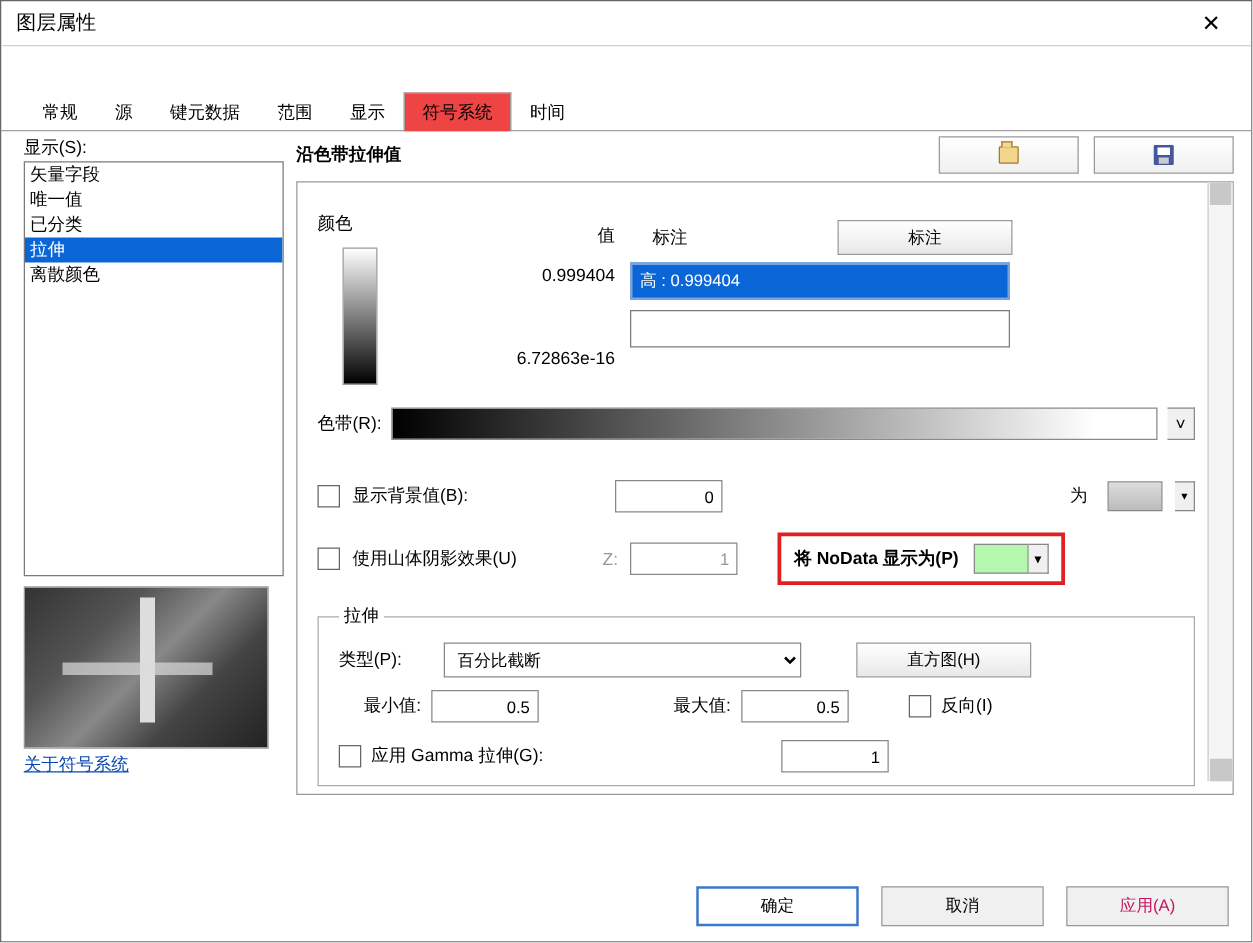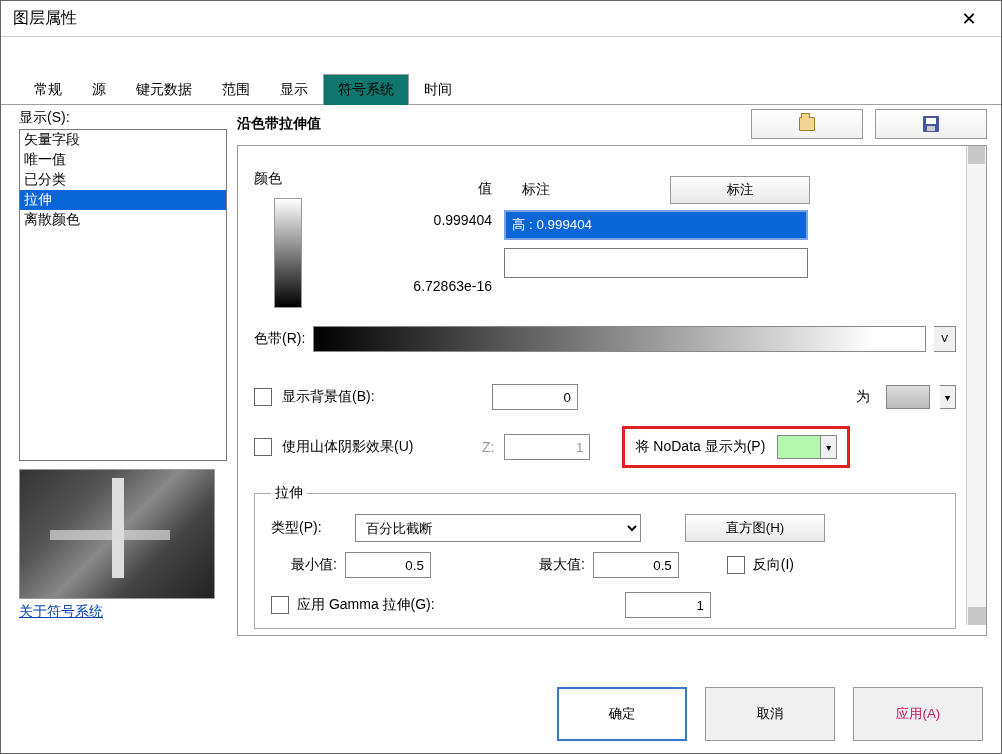--- a/index.html
+++ b/index.html
@@ -3,21 +3,21 @@
   <meta charset="utf-8">
   <style>
     * { box-sizing: border-box; margin: 0; padding: 0; }
     body { font-family: "Microsoft YaHei", sans-serif; font-size: 14px; background: #fff; }
     .window { width: 1002px; height: 754px; border: 1px solid #666; background: #fff; position: relative; }
     .titlebar { height: 36px; display: flex; align-items: center; justify-content: space-between; padding: 0 12px; border-bottom: 1px solid #d0d0d0; }
     .titlebar span { font-size: 16px; }
     .close-btn { width: 40px; height: 28px; display: flex; align-items: center; justify-content: center; font-size: 18px; cursor: pointer; }
     .tabs { display: flex; border-bottom: 1px solid #a0a0a0; margin-top: 36px; padding-left: 18px; }
     .tab { padding: 6px 14px; border: 1px solid transparent; border-bottom: none; cursor: pointer; position: relative; top: 1px; }
-    .tab.active { border-color: #a0a0a0; background: #0f766e; }
+    .tab.active { border-color: #a0a0a0; background: #ef4444; }
     .content { display: flex; padding: 4px 14px 0 18px; }
     .left-col { width: 208px; }
     .show-label { margin-bottom: 2px; }
     .list { border: 1px solid #7a7a7a; height: 332px; overflow: auto; }
     .list-item { padding: 1px 4px; cursor: pointer; }
     .list-item.selected { background: #0a66d6; color: #fff; }
     .preview { margin-top: 8px; width: 196px; height: 130px; border: 1px solid #999; background: linear-gradient(135deg,#333 0%,#555 30%,#888 50%,#444 70%,#222 100%); position: relative; }
     .preview::before { content:""; position:absolute; top:8px; left:92px; width:12px; height:100px; background:#ddd; }
     .preview::after { content:""; position:absolute; top:60px; left:30px; width:120px; height:10px; background:rgba(220,220,220,0.7); }
     .about-link { color: #0645ad; text-decoration: underline; cursor: pointer; margin-top: 4px; display: inline-block; }
@@ -47,21 +47,21 @@
     .cb { width:18px; height:18px; border:1px solid #666; flex-shrink:0; }
     .small-input { width: 86px; height:26px; border:1px solid #888; text-align:right; padding:0 6px; }
     .swatch-dd { width: 44px; height:24px; border:1px solid #888; background: linear-gradient(#ddd,#bbb); cursor:pointer; }
     .swatch-dd.green { background: #b6f7b0; }
     .dd-arrow { width:16px; height:24px; border:1px solid #888; border-left:none; background:#f0f0f0; display:flex; align-items:center; justify-content:center; cursor:pointer; font-size:10px; }
     .highlight-box { border: 3px solid #e02020; padding: 6px 10px; display:flex; align-items:center; }
     fieldset { border:1px solid #aaa; margin-top: 16px; padding: 12px 16px 8px; }
     legend { padding: 0 4px; }
     select { width: 286px; height:28px; border:1px solid #888; padding:0 6px; background:#fff; }
     .footer { position:absolute; bottom: 12px; right: 18px; display:flex; gap: 18px; }
-    .footer-btn { width: 130px; height: 54px; border:1px solid #999; background:#f0f0f0; cursor:pointer; }
+    .footer-btn { width: 130px; height: 32px; border:1px solid #999; background:#f0f0f0; cursor:pointer; }
     .footer-btn.primary { border:2px solid #3a78c9; background:#fff; }
     .footer-btn.disabled { color:#be185d; }
     .indent { margin-left: 20px; }
     .open-icon { width:16px; height:14px; background:#f4d58d; border:1px solid #a07d2a; border-radius:1px; position:relative; }
     .open-icon::before { content:""; position:absolute; top:-5px; left:1px; width:7px; height:4px; background:#f4d58d; border:1px solid #a07d2a; border-bottom:none;}
     .save-icon { width:16px; height:16px; background:#4557a0; border-radius:1px; position:relative;}
     .save-icon::before { content:""; position:absolute; top:2px; left:3px; width:10px; height:6px; background:#fff;}
     .save-icon::after { content:""; position:absolute; bottom:1px; left:4px; width:8px; height:5px; background:#ccc;}
   </style>
 </head>
@@ -149,21 +149,21 @@
           <span style="flex:1; text-align:right; margin-right:6px;">为</span>
           <div class="swatch-dd"></div>
           <div class="dd-arrow">▾</div>
         </div>
 
         <div class="checkbox-row" style="margin-top:16px;">
           <div class="cb"></div>
           <span style="width:190px;">使用山体阴影效果(U)</span>
           <span style="color:#999;">Z:</span>
           <input class="small-input" style="color: rgb(153, 153, 153);" value="1">
-          <div class="highlight-box" style="margin-left:22px;">
+          <div class="highlight-box" style="margin-left:22px;font-weight:bold;">
             <span style="margin-right:12px;">将 NoData 显示为(P)</span>
             <div class="swatch-dd green"></div>
             <div class="dd-arrow">▾</div>
           </div>
         </div>
 
         <fieldset>
           <legend>拉伸</legend>
           <div class="row" style="gap:14px;">
             <span style="width:70px;">类型(P):</span>

